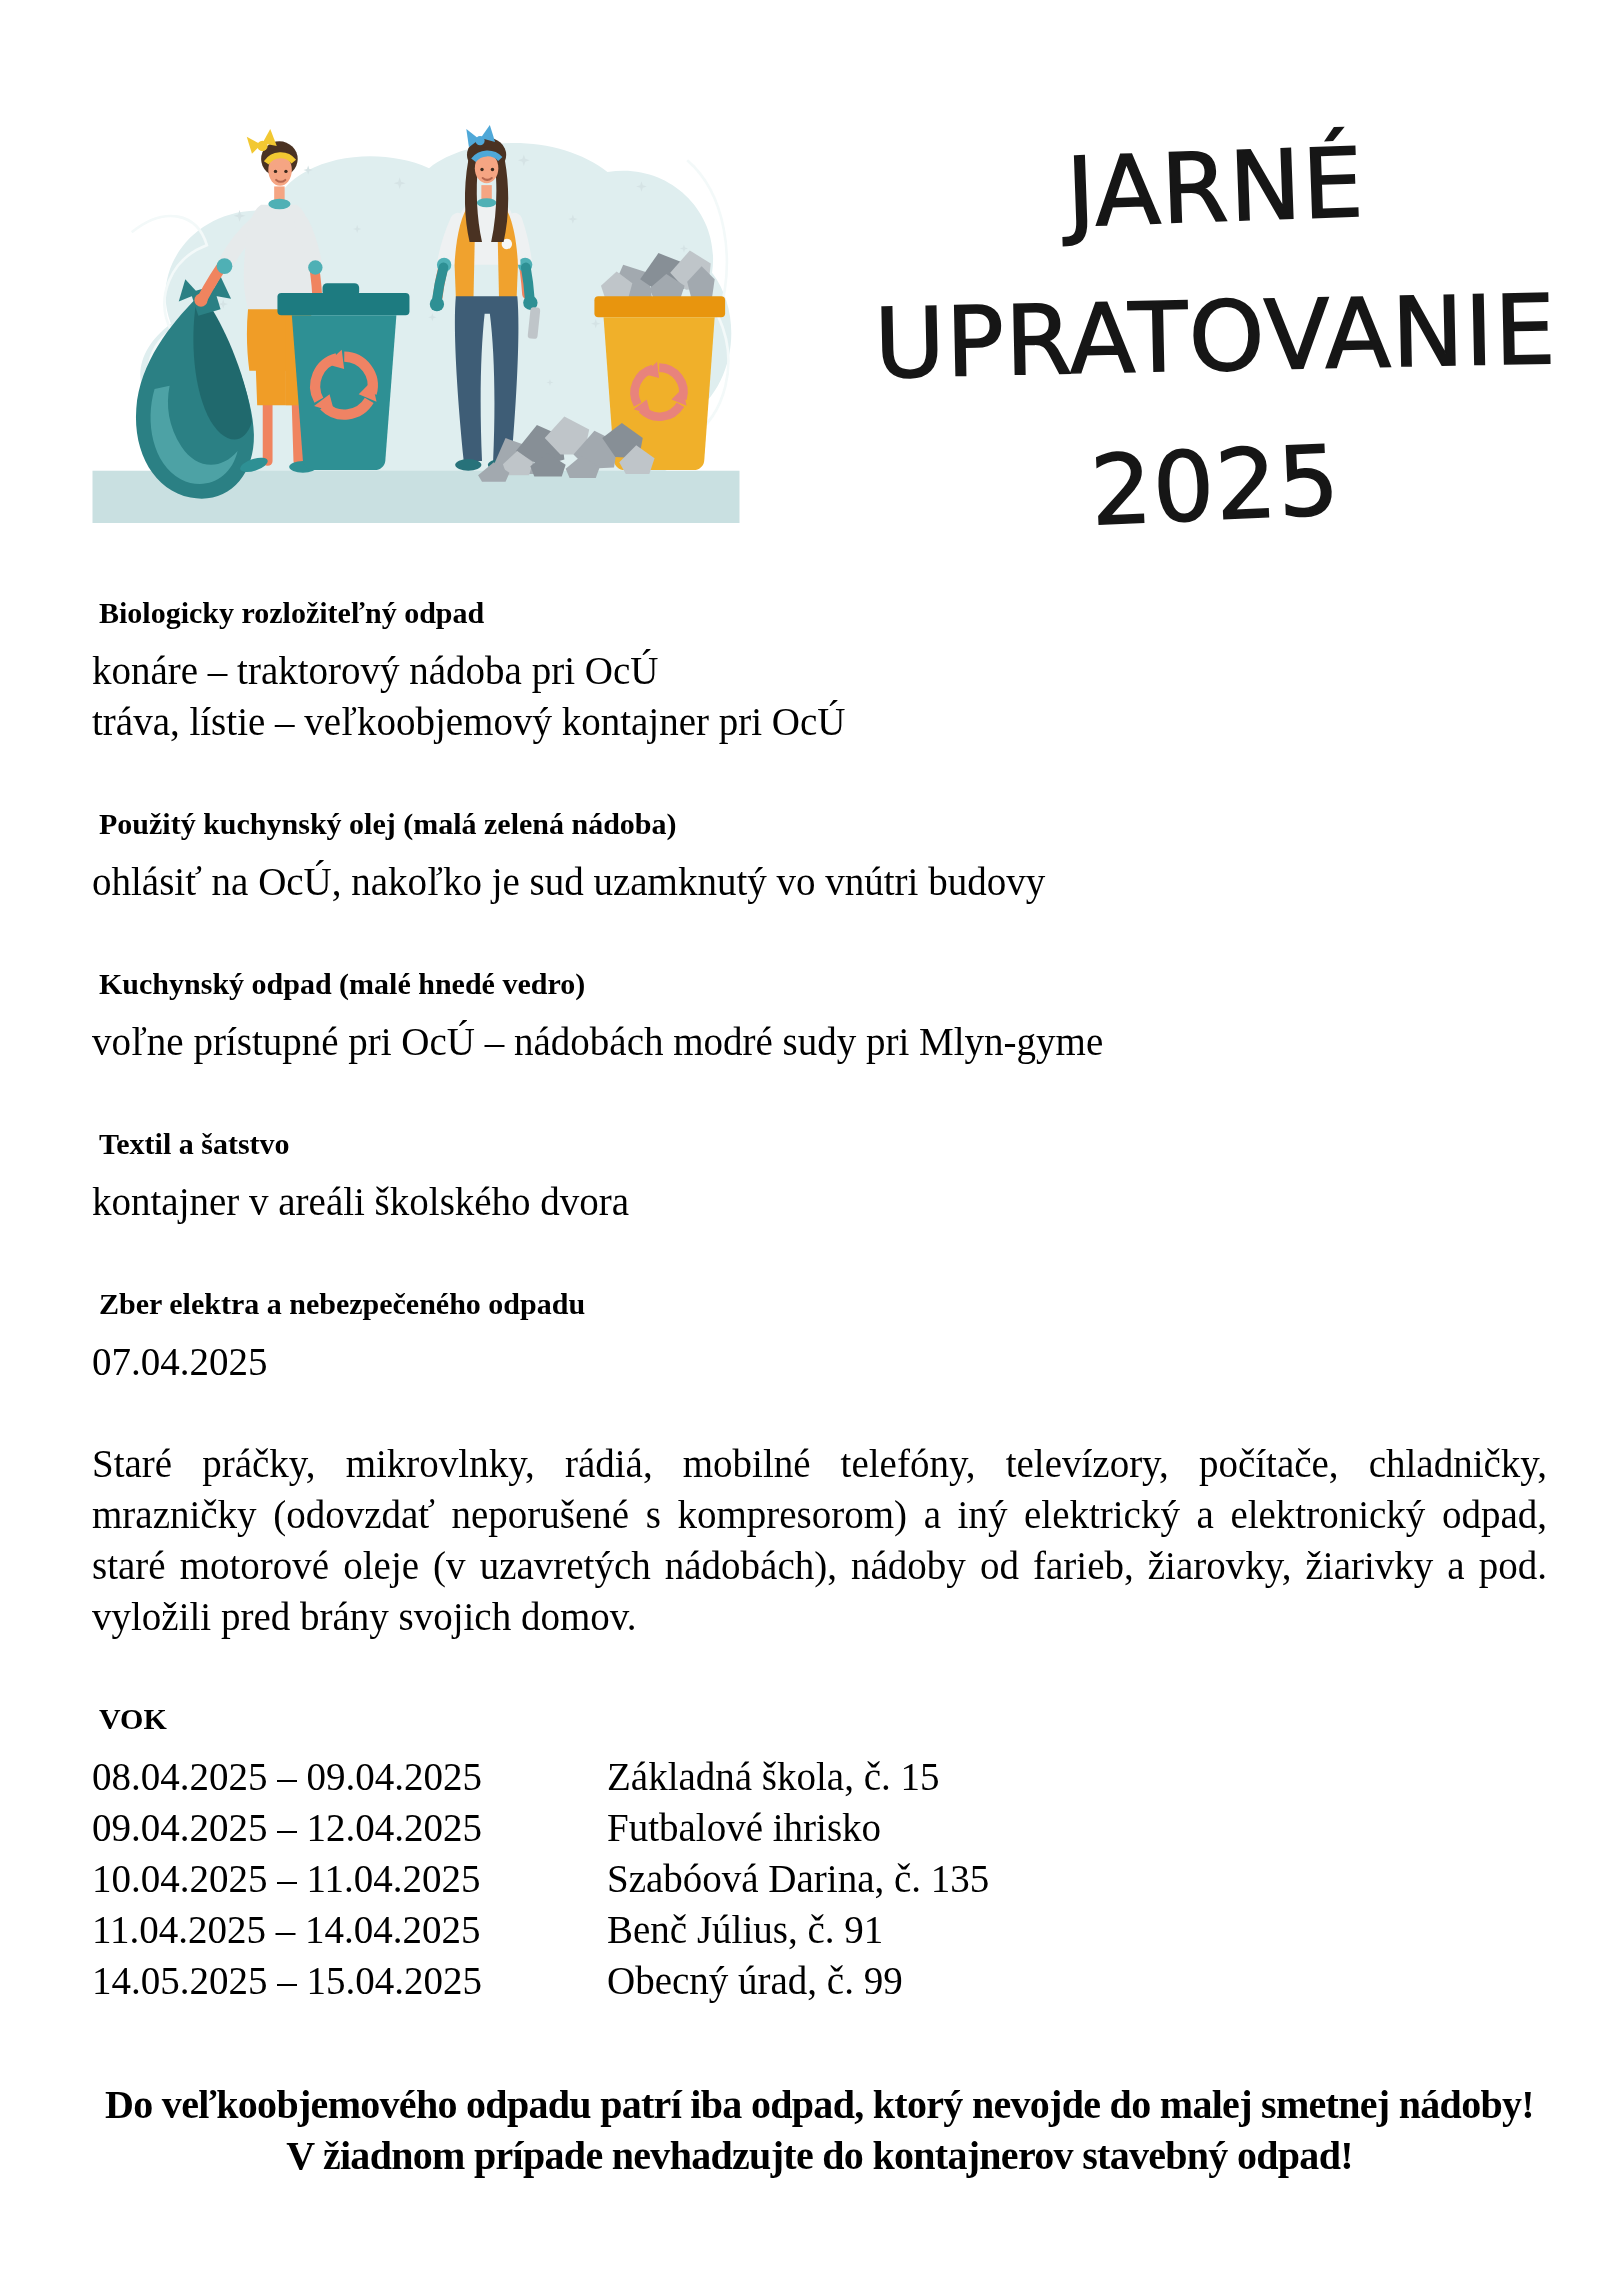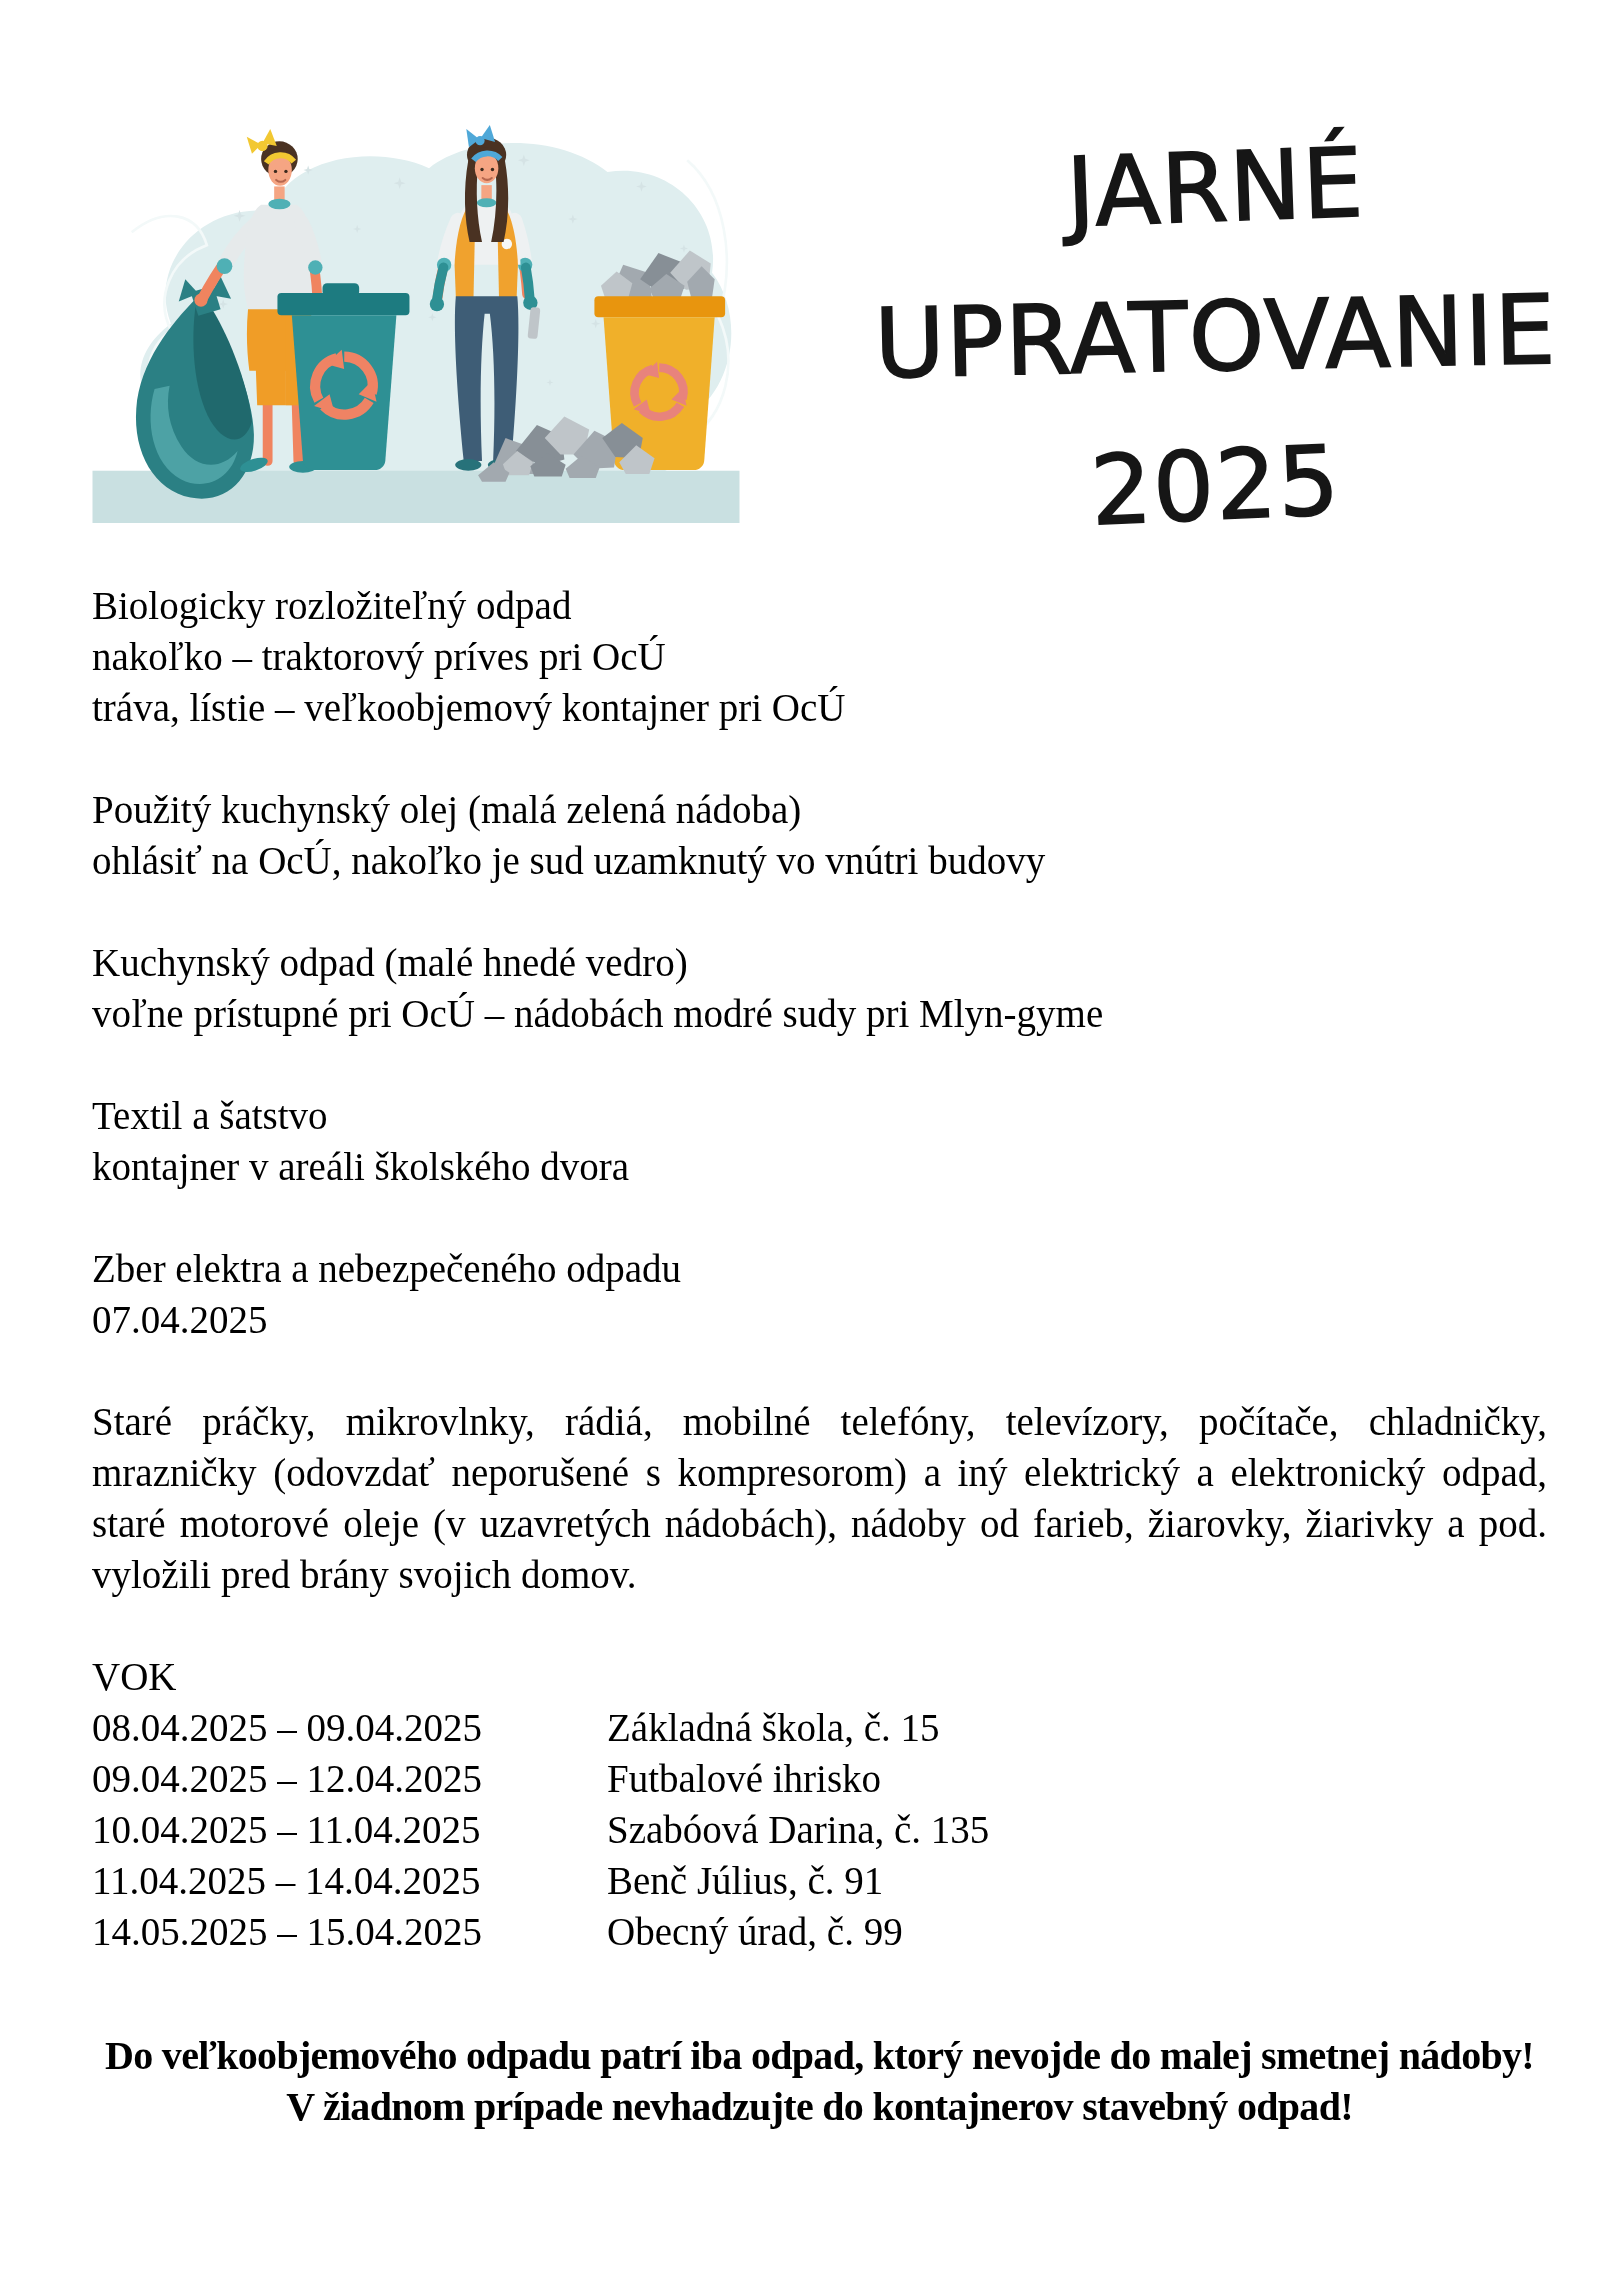--- a/index.html
+++ b/index.html
@@ -29,21 +29,21 @@
   .title-line:nth-child(2){transform:rotate(-1.2deg);}
   .title-line:nth-child(3){transform:rotate(-2.5deg);}
 
   
   .content{
     padding:47px 75px 0 92px;
     font-size:39px;line-height:51px;
   }
   .section{margin-top:51px;}
   .section:first-child{margin-top:0;}
-  .section-heading{font-weight:normal;margin:0;font-size:39px;line-height:51px;}
+  .section-heading{font-weight:bold;margin:7px;font-size:30px;line-height:51px;}
   .section-line{margin:0;}
   .section-paragraph{margin:0;text-align:justify;}
 
   .vok-row{display:flex;}
   .vok-dates{width:484px;flex:none;}
   .vok-location{flex:1;margin-left:31px;}
 
   .footer-note{margin-top:73px;font-weight:bold;}
   .footer-line{margin:0;white-space:nowrap;letter-spacing:-0.7px;font-size:40px;text-align:center;}
 
@@ -226,21 +226,21 @@
       <span class="title-line">JARNÉ</span>
       <span class="title-line">UPRATOVANIE</span>
       <span class="title-line">2025</span>
     </div>
   </div>
 
   <div class="content">
 
     <div class="section">
       <p class="section-heading">Biologicky rozložiteľný odpad</p>
-      <p class="section-line">nakoľko – traktorový príves pri OcÚ</p>
+      <p class="section-line">konáre – traktorový nádoba pri OcÚ</p>
       <p class="section-line">tráva, lístie – veľkoobjemový kontajner pri OcÚ</p>
     </div>
 
     <div class="section">
       <p class="section-heading">Použitý kuchynský olej (malá zelená nádoba)</p>
       <p class="section-line">ohlásiť na OcÚ, nakoľko je sud uzamknutý vo vnútri budovy</p>
     </div>
 
     <div class="section">
       <p class="section-heading">Kuchynský odpad (malé hnedé vedro)</p>

